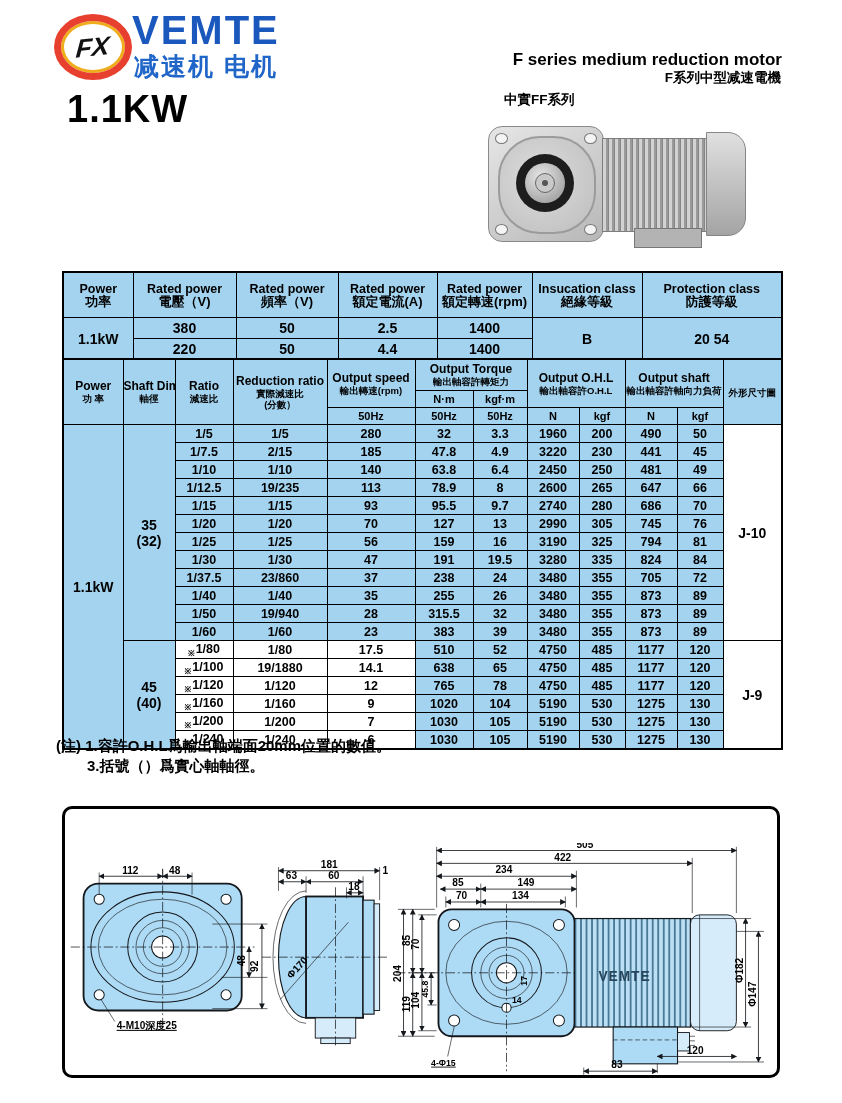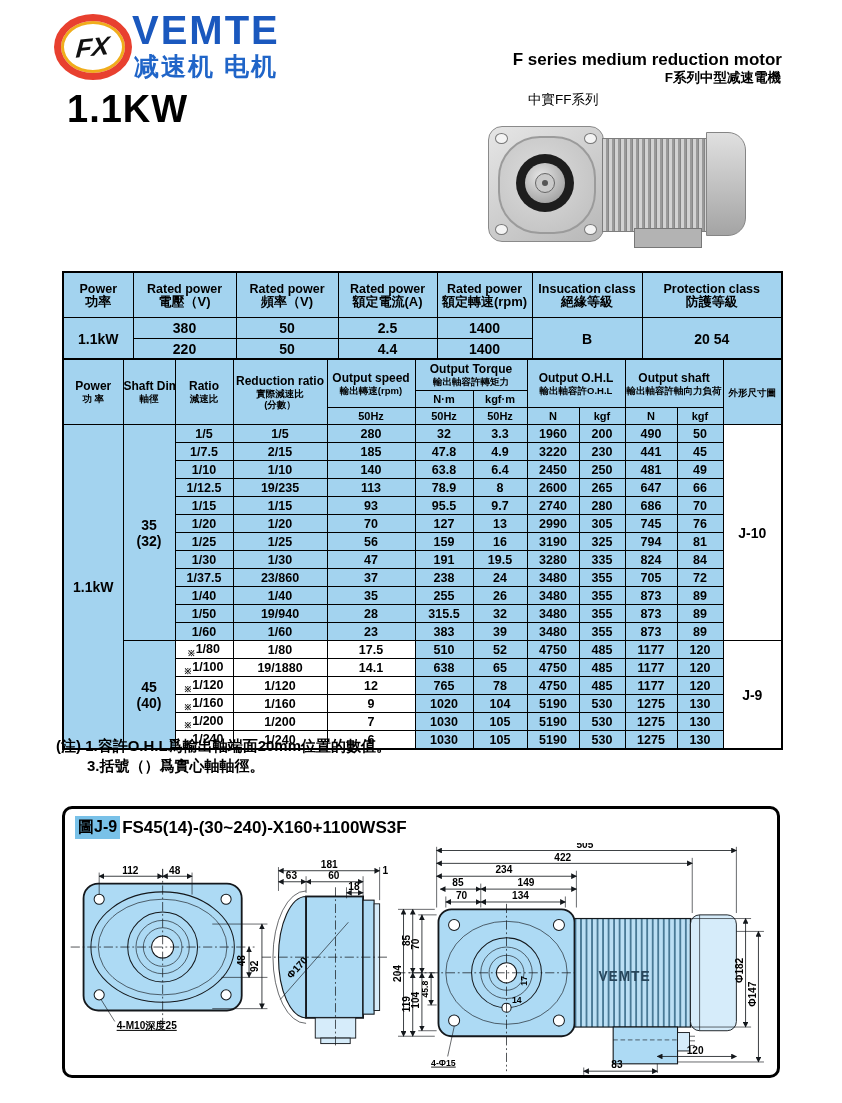--- a/index.html
+++ b/index.html
@@ -12,21 +12,21 @@
   
   #logo{left:54px;top:14px;width:78px;height:66px;}
   .logo-oval{width:100%;height:100%;border-radius:50%;background:#fff;
     border:7px solid #E8402F;box-shadow:inset 0 0 0 3px #F0AD1B;box-sizing:border-box;
     display:flex;align-items:center;justify-content:center;}
   .logo-mark{font-size:26px;font-weight:900;font-style:italic;transform:skew(-10deg) rotate(-6deg);color:#111;}
   .brand-name{left:132px;top:8px;font-size:40px;font-weight:900;color:#1A58BE;letter-spacing:2px;}
   .brand-sub{left:134px;top:50px;font-size:25px;font-weight:900;color:#2065C8;letter-spacing:2px;}
   .t-en{right:60px;top:50px;font-size:17px;font-weight:bold;}
   .t-cn{right:61px;top:69px;font-size:13.5px;font-weight:bold;}
-  .t-series{left:528px;top:91px;font-size:13.5px;font-weight:normal;}
+  .t-series{left:504px;top:91px;font-size:13.5px;font-weight:bold;}
   .kw-title{left:67px;top:88px;font-size:38px;font-weight:900;letter-spacing:1px;}
 
   
   #photo{left:488px;top:122px;width:258px;height:126px;}
   .ph-flange{position:absolute;left:0;top:4px;width:114px;height:114px;border-radius:14px;
     background:linear-gradient(145deg,#e6e6e6,#b7b7b7);border:1px solid #8a8a8a;}
   .ph-plate{position:absolute;left:9px;top:9px;width:94px;height:94px;border-radius:42px;
     border:2px solid #9b9b9b;background:radial-gradient(circle at 42% 42%,#dcdcdc,#bdbdbd);}
   .ph-hole{position:absolute;width:11px;height:9px;background:#f4f4f4;border:1px solid #777;border-radius:50%;}
   .ph-ring{position:absolute;left:27px;top:27px;width:58px;height:58px;border-radius:50%;background:#1d1d1d;}
@@ -453,24 +453,20 @@
       </tr>
     </tbody>
 </table>
 
 <div class="abs" id="notes">
     <div class="note">(注) 1.容許O.H.L爲輸出軸端面20mm位置的數值。</div>
     <div class="note ind">3.括號（）爲實心軸軸徑。</div>
   </div>
 
 <div class="abs" id="drawbox">
-  <div id="draw-title">
-    <span class="fig-tag">圖J-9</span>
-    <span>FS45(14)-(30~240)-X160+1100WS3F</span>
-  </div>
 
   <svg id="draw-svg" width="708" height="232" viewBox="0 0 770 252">
     <defs>
       <marker id="ar" viewBox="0 0 10 10" refX="9" refY="5" markerWidth="7" markerHeight="7" orient="auto-start-reverse">
         <path d="M0,0L10,5L0,10z" fill="#14181c"></path>
       </marker>
       <pattern id="fins" width="6" height="8" patternUnits="userSpaceOnUse">
         <rect width="6" height="8" fill="#BBDFF4"></rect>
           <rect width="2" height="8" fill="#4a7a96"></rect>
       </pattern>

